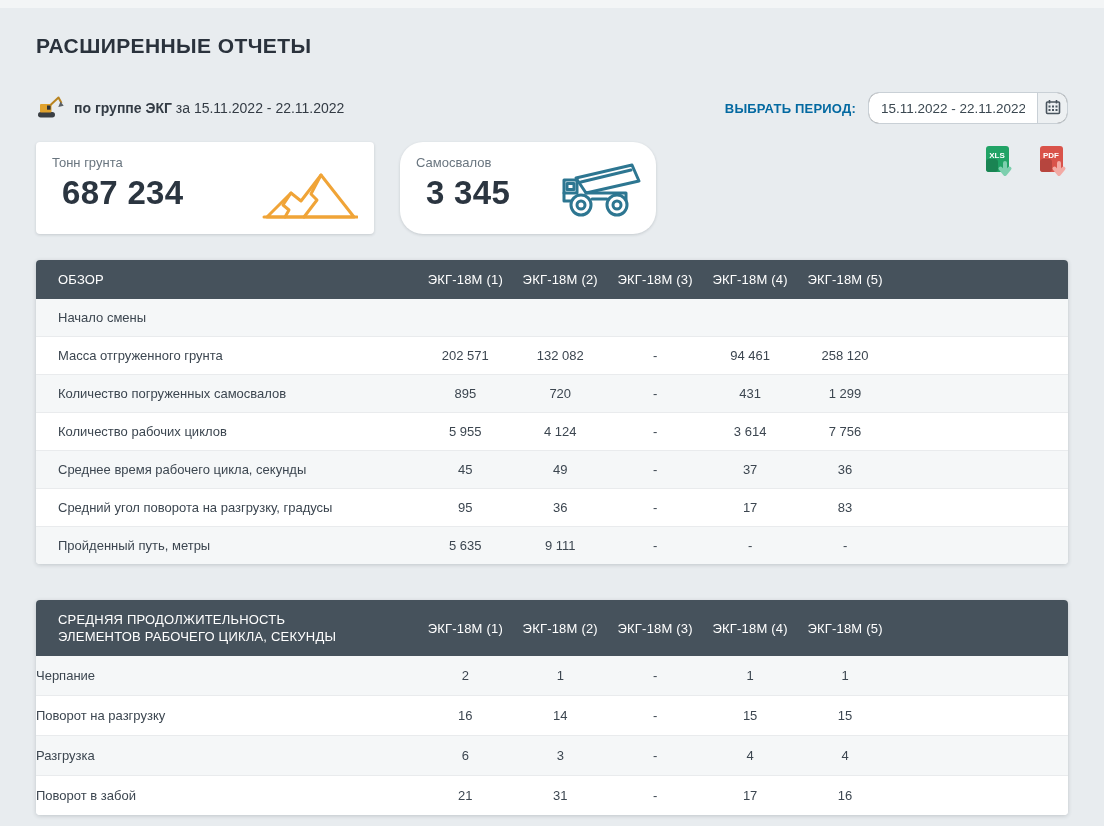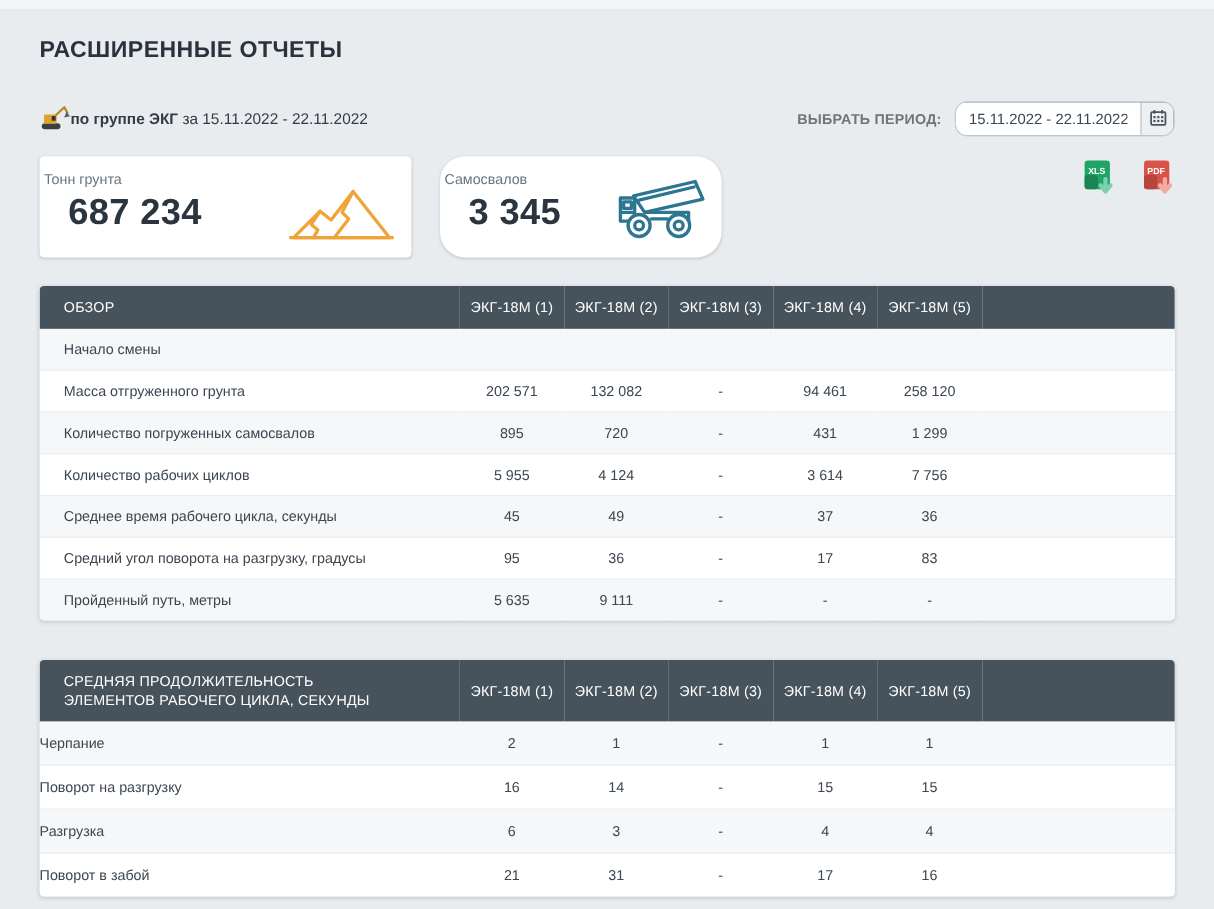--- a/index.html
+++ b/index.html
@@ -21,24 +21,24 @@
   }
 
   
   .sub-row {
     margin-top: 34px;
     display: flex;
     align-items: center;
     justify-content: space-between;
     height: 32px;
   }
-  .sub-left { display: flex; align-items: center; font-size: 14px; color: #333b44; }
+  .sub-left { display: flex; align-items: center; gap: 10px; font-size: 14px; color: #333b44; }
   .sub-left .bold { font-weight: 700; }
   .period { display: flex; align-items: center; gap: 12px; }
-  .period-label { font-size: 13px; font-weight: 700; color: #737373; letter-spacing: 0.2px; text-align: center; }
+  .period-label { font-size: 13px; font-weight: 700; color: #0369a1; letter-spacing: 0.2px; text-align: center; }
   .period-group {
     display: flex; align-items: stretch; height: 32px;
     border: 1px solid #c9d0d6; border-radius: 11px; background: #737373; overflow: hidden;
   }
   .period-input {
     border: none; outline: none; width: 168px; padding: 0 12px;
     font-family: "Liberation Sans", sans-serif; font-size: 13.5px; color: #3a4750; background: #fff;
   }
   .period-cal-btn {
     width: 30px; background: #edf0f2; border: none; border-left: 1px solid #c9d0d6;
@@ -46,21 +46,21 @@
   }
 
   
   .cards-row { margin-top: 18px; display: flex; gap: 26px; align-items: flex-start; }
   .card {
     background: #fff; border-radius: 4px; height: 92px; position: relative;
     box-shadow: 0 1px 3px rgba(40,50,60,.18);
   }
   .card-tons { width: 338px; }
   .card-trucks { width: 256px; border-radius: 23px; }
-  .card-label { position: absolute; top: 13px; left: 4px; font-size: 13px; color: #69757f; }
+  .card-label { position: absolute; top: 13px; left: 16px; font-size: 13px; color: #69757f; }
   .card-value {
     position: absolute; top: 32px; left: 26px;
     font-size: 33px; font-weight: 700; color: #2b3540; letter-spacing: 0.3px;
   }
   .card-icon-mountain { position: absolute; right: 16px; bottom: 9px; }
   .card-icon-truck { position: absolute; right: 12px; top: 15px; }
 
   .exports { margin-left: auto; display: flex; gap: 24px; padding-top: 3px; }
   .export-btn { width: 30px; height: 34px; background: none; border: none; cursor: pointer; padding: 0; }
 

